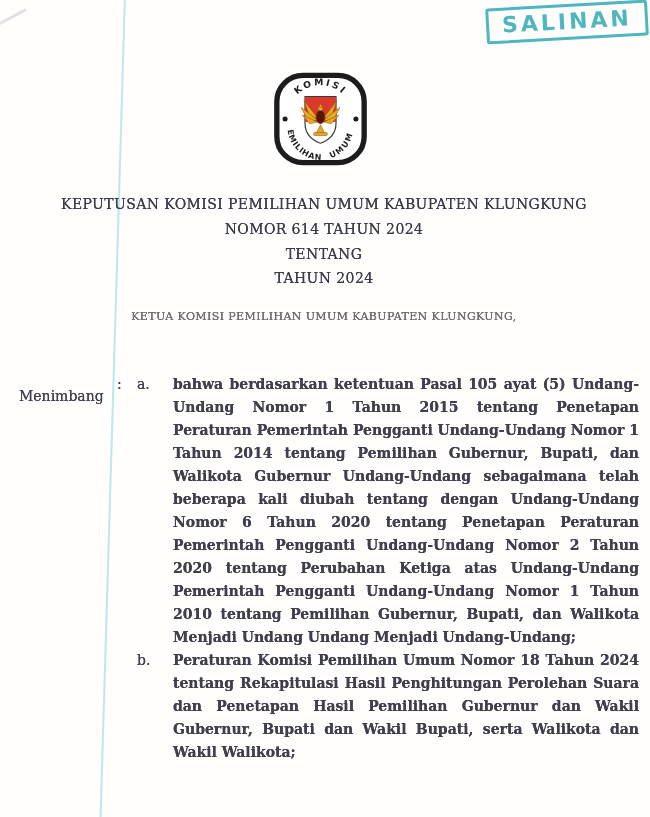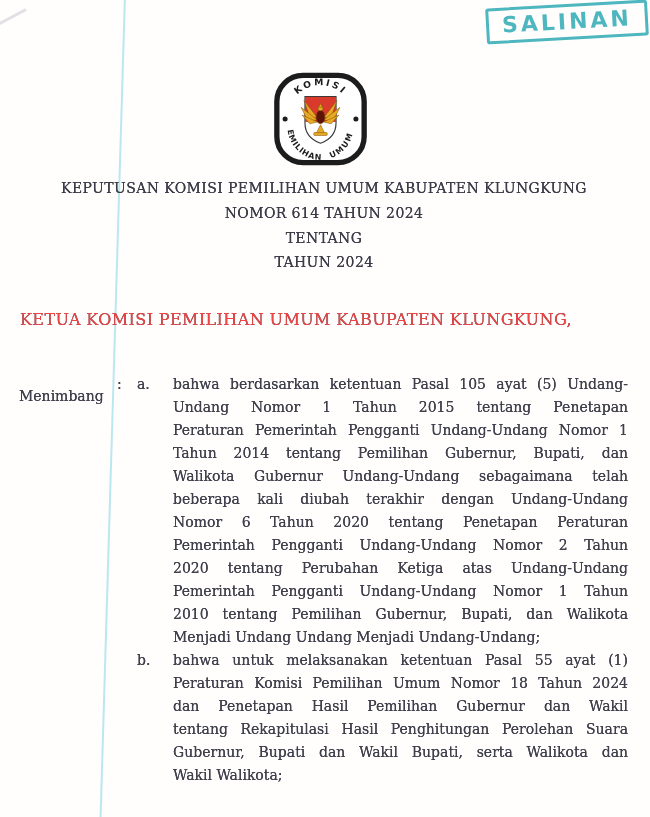--- a/index.html
+++ b/index.html
@@ -45,37 +45,37 @@
     line-height:1;
   }
   
   .logo{
     position:absolute;left:272px;top:66px;
     width:97px;height:106px;
   }
   .logo svg{width:100%;height:100%;}
   
   .title-block{
-    position:absolute;left:20px;top:176px;width:608px;
+    position:absolute;left:20px;top:192px;width:608px;
     text-align:center;
   }
   .title-line{
     font-size:14px;
     line-height:24.8px;
     letter-spacing:.4px;
     color:#3c3c49;
     text-shadow:0 0 .4px #3c3c49;
     white-space:nowrap;
   }
   .salutation{
     position:absolute;left:20px;top:310px;width:608px;
-    text-align:left;
-    font-size:16px;
+    text-align:center;
+    font-size:11px;
     letter-spacing:.4px;
-    color:#ef4444;
+    color:#737373;
     text-shadow:0 0 .4px #3c3c49;
     white-space:nowrap;
   }
   
   .consider{
     position:absolute;left:19px;top:373px;width:609px;
     display:flex;align-items:flex-start;
     font-size:14px;
   }
   .c-label{flex:0 0 98px;line-height:23px;text-shadow:0 0 .4px #40404d;margin-top:12px;}
@@ -83,20 +83,21 @@
   .c-items{flex:1;}
   .c-item{display:flex;align-items:flex-start;}
   .c-marker{flex:0 0 36px;line-height:23px;text-shadow:0 0 .4px #40404d;}
   .c-lines{flex:1;}
   .c-line{
     line-height:23px;
     text-align:justify;
     text-align-last:justify;
     white-space:nowrap;
     text-shadow:0 0 .4px #40404d;
+    font-weight:bold;
   }
   .c-line.last{text-align-last:left;}
 </style>
 </head>
 <body>
 
 <div class="page">
 
   <div class="scan-line"></div>
   <div class="corner-mark"></div>
@@ -163,36 +164,35 @@
     <span class="c-colon">:</span>
     <div class="c-items">
       <div class="c-item">
         <span class="c-marker">a.</span>
         <div class="c-lines">
             <div class="c-line">bahwa berdasarkan ketentuan Pasal 105 ayat (5) Undang-</div>
             <div class="c-line">Undang Nomor 1 Tahun 2015 tentang Penetapan</div>
             <div class="c-line">Peraturan Pemerintah Pengganti Undang-Undang Nomor 1</div>
             <div class="c-line">Tahun 2014 tentang Pemilihan Gubernur, Bupati, dan</div>
             <div class="c-line">Walikota Gubernur Undang-Undang sebagaimana telah</div>
-            <div class="c-line">beberapa kali diubah terakhir dengan Undang-Undang</div>
+            <div class="c-line">beberapa kali diubah tentang dengan Undang-Undang</div>
             <div class="c-line">Nomor 6 Tahun 2020 tentang Penetapan Peraturan</div>
             <div class="c-line">Pemerintah Pengganti Undang-Undang Nomor 2 Tahun</div>
             <div class="c-line">2020 tentang Perubahan Ketiga atas Undang-Undang</div>
             <div class="c-line">Pemerintah Pengganti Undang-Undang Nomor 1 Tahun</div>
             <div class="c-line">2010 tentang Pemilihan Gubernur, Bupati, dan Walikota</div>
             <div class="c-line last">Menjadi Undang Undang Menjadi Undang-Undang;</div>
           </div>
       </div>
       <div class="c-item">
         <span class="c-marker">b.</span>
         <div class="c-lines">
-            <div class="c-line">bahwa untuk melaksanakan ketentuan Pasal 55 ayat (1)</div>
             <div class="c-line">Peraturan Komisi Pemilihan Umum Nomor 18 Tahun 2024</div>
+            <div class="c-line">tentang Rekapitulasi Hasil Penghitungan Perolehan Suara</div>
             <div class="c-line">dan Penetapan Hasil Pemilihan Gubernur dan Wakil</div>
-            <div class="c-line">tentang Rekapitulasi Hasil Penghitungan Perolehan Suara</div>
             <div class="c-line">Gubernur, Bupati dan Wakil Bupati, serta Walikota dan</div>
             <div class="c-line last">Wakil Walikota;</div>
           </div>
       </div>
     </div>
   </div>
 
 </div>
 
 </body></html>

